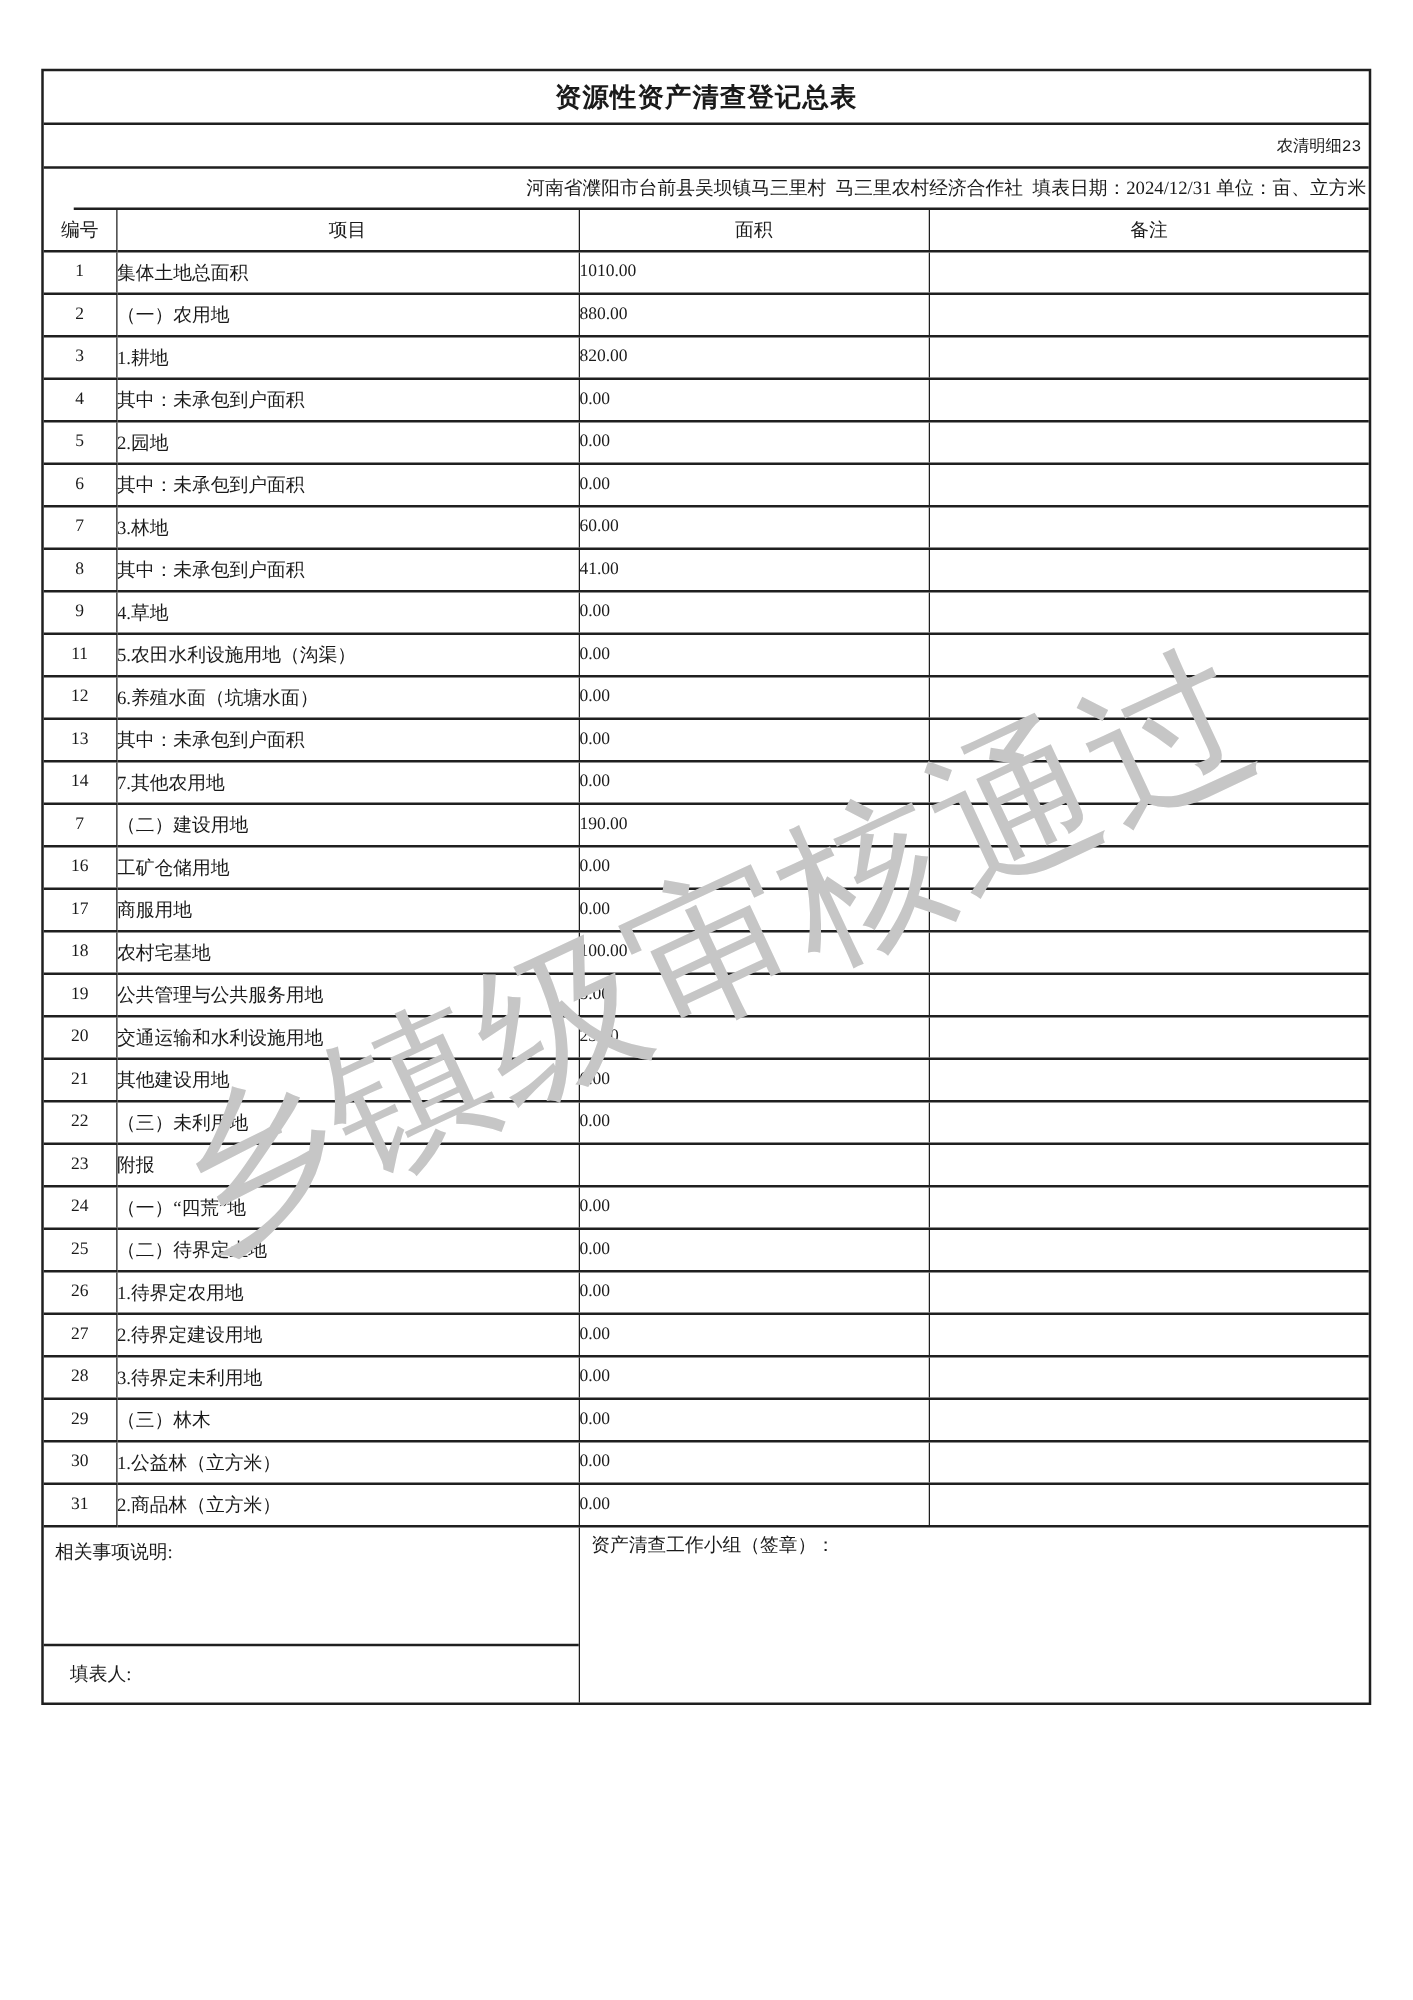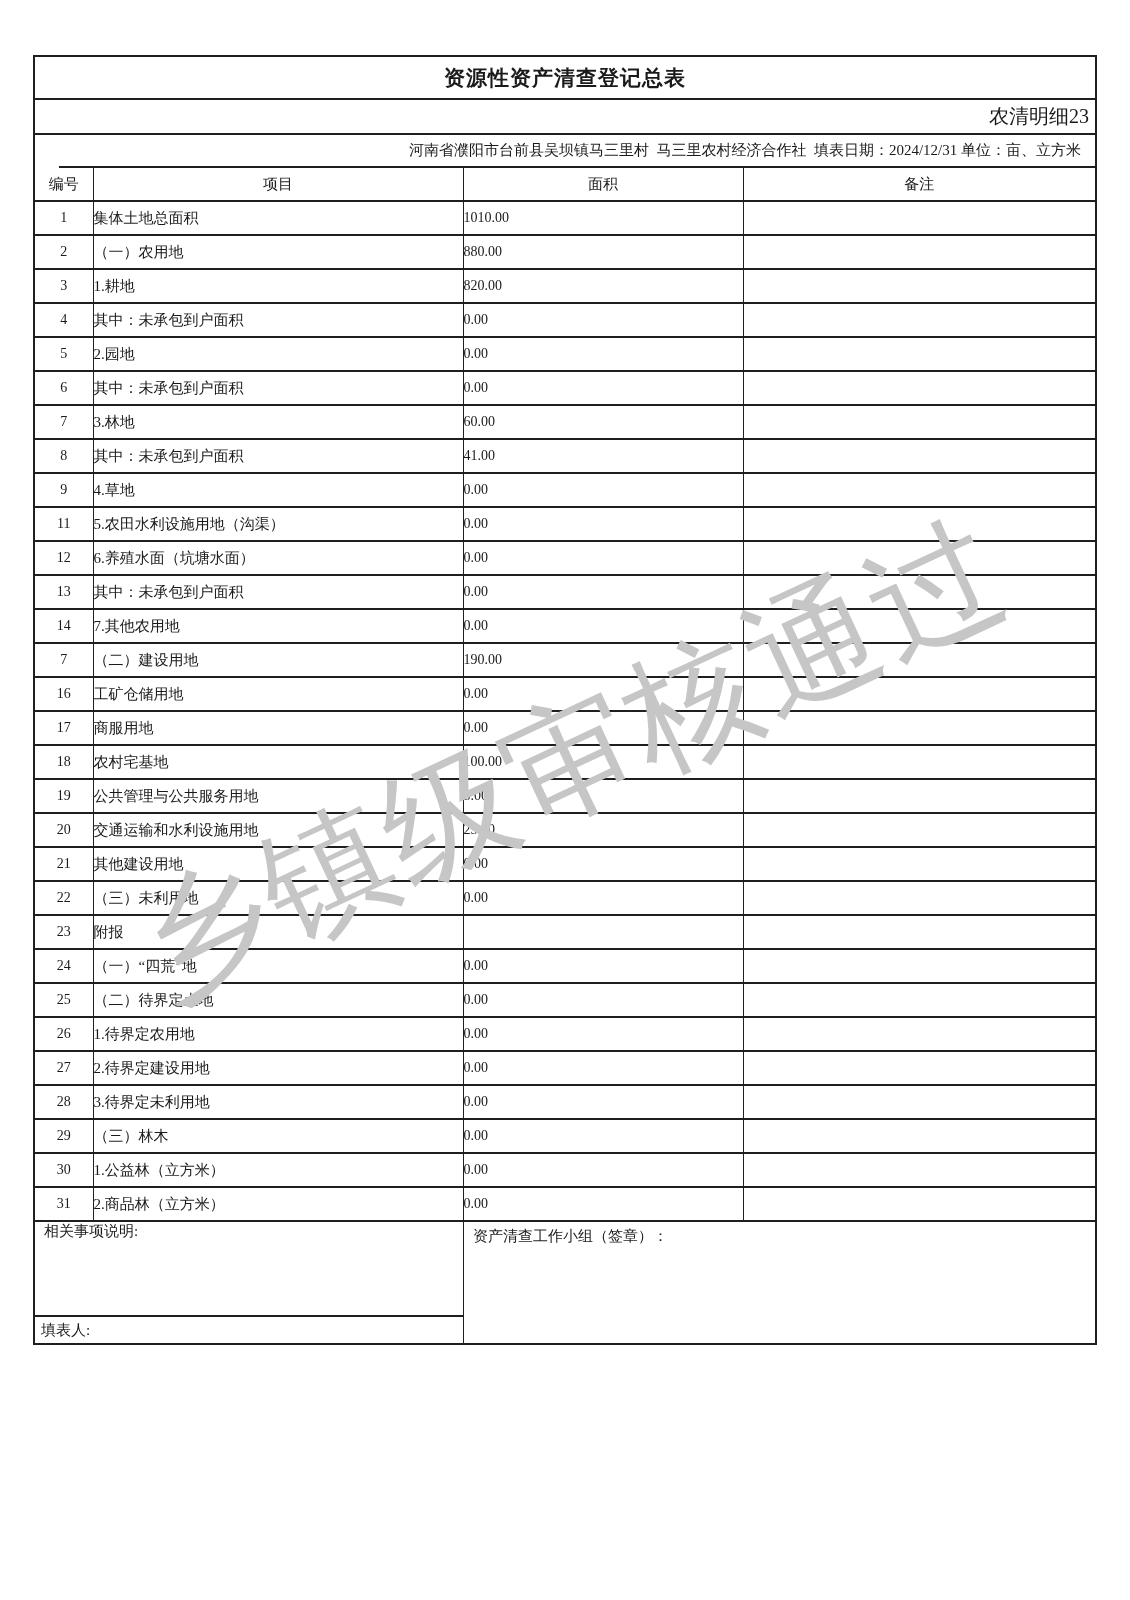--- a/index.html
+++ b/index.html
@@ -13,26 +13,26 @@
     border:2px solid #1f1f1f;background:transparent;
   }
   .title-row{
     height:41px;border-bottom:2px solid #1f1f1f;
     display:flex;align-items:center;justify-content:center;
     font-size:21px;font-weight:bold;letter-spacing:1px;
   }
   .subtitle-row{
     height:33px;border-bottom:2px solid #1f1f1f;
     display:flex;align-items:center;justify-content:flex-end;
-    font-size:20px;padding-right:6px;
+    font-size:13px;padding-right:6px;font-family:Liberation Mono, monospace;
   }
   .info-row{
     height:31px;border-bottom:2px solid #1f1f1f;
     display:flex;align-items:center;justify-content:flex-end;
-    font-size:15px;padding-right:14px;white-space:pre;margin-left:24px;
+    font-size:15px;padding-right:2px;white-space:pre;margin-left:24px;
   }
   table.main{
     border-collapse:collapse;table-layout:fixed;width:100%;
     font-size:15px;
   }
   table.main th, table.main td{
     border-right:1px solid #1f1f1f;
     border-bottom:2px solid #1f1f1f;
     padding:0;height:32px;font-weight:normal;
     overflow:hidden;white-space:nowrap;
@@ -49,24 +49,24 @@
   .ind2c{padding-left:21px;}
   .ind3{padding-left:35px;}
   .footer{
     display:flex;align-items:stretch;font-size:15px;
   }
   .footer-left{
     width:428px;border-right:1px solid #1f1f1f;display:flex;flex-direction:column;
   }
   .footer-notes{
     height:95px;border-bottom:2px solid #1f1f1f;
-    padding:0 0 0 9px;box-sizing:border-box;
+    padding:10px 0 0 9px;box-sizing:border-box;
   }
   .footer-preparer{
-    height:26px;display:flex;align-items:center;padding-left:6px;box-sizing:border-box;
+    height:45px;display:flex;align-items:center;padding-left:21px;box-sizing:border-box;
   }
   .footer-right{
     flex:1;padding:5px 0 0 9px;box-sizing:border-box;
   }
   .watermark{
     position:absolute;left:100px;top:680px;width:944px;height:160px;
     transform:rotate(-25deg);transform-origin:center center;
     font-size:130px;line-height:160px;letter-spacing:4px;
     color:#c6c6c6;white-space:nowrap;text-align:center;
     pointer-events:none;z-index:5;

